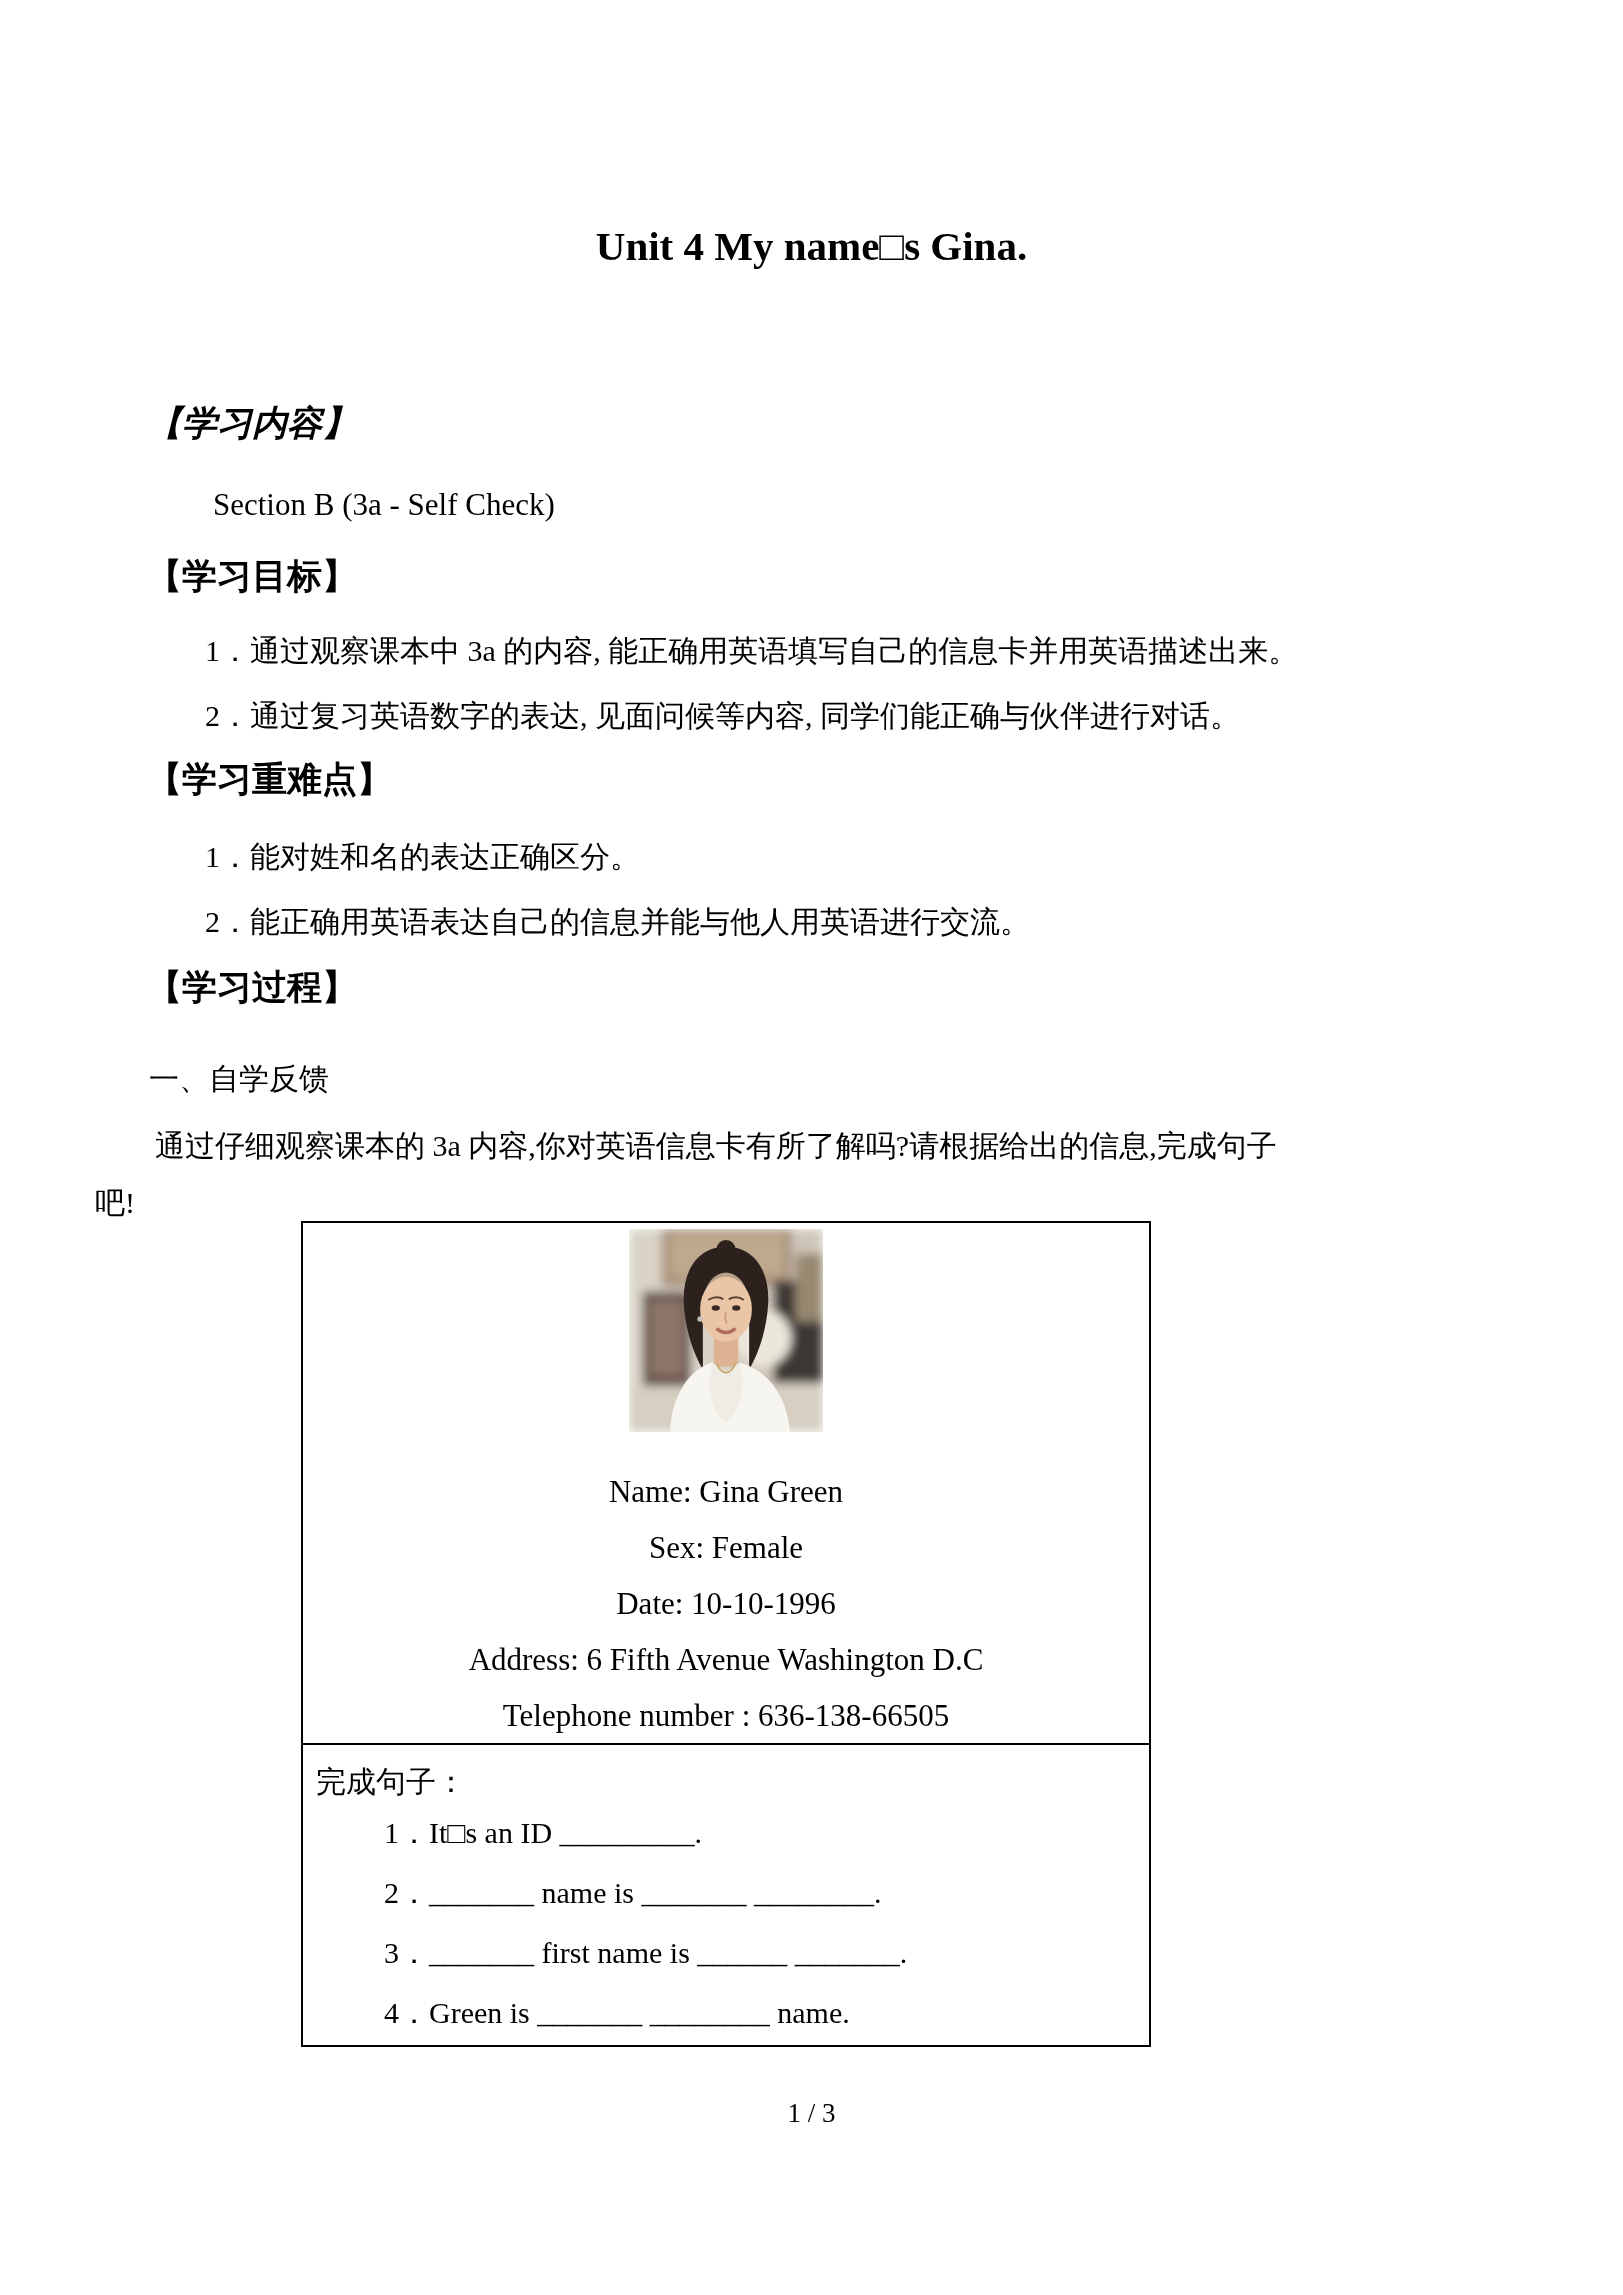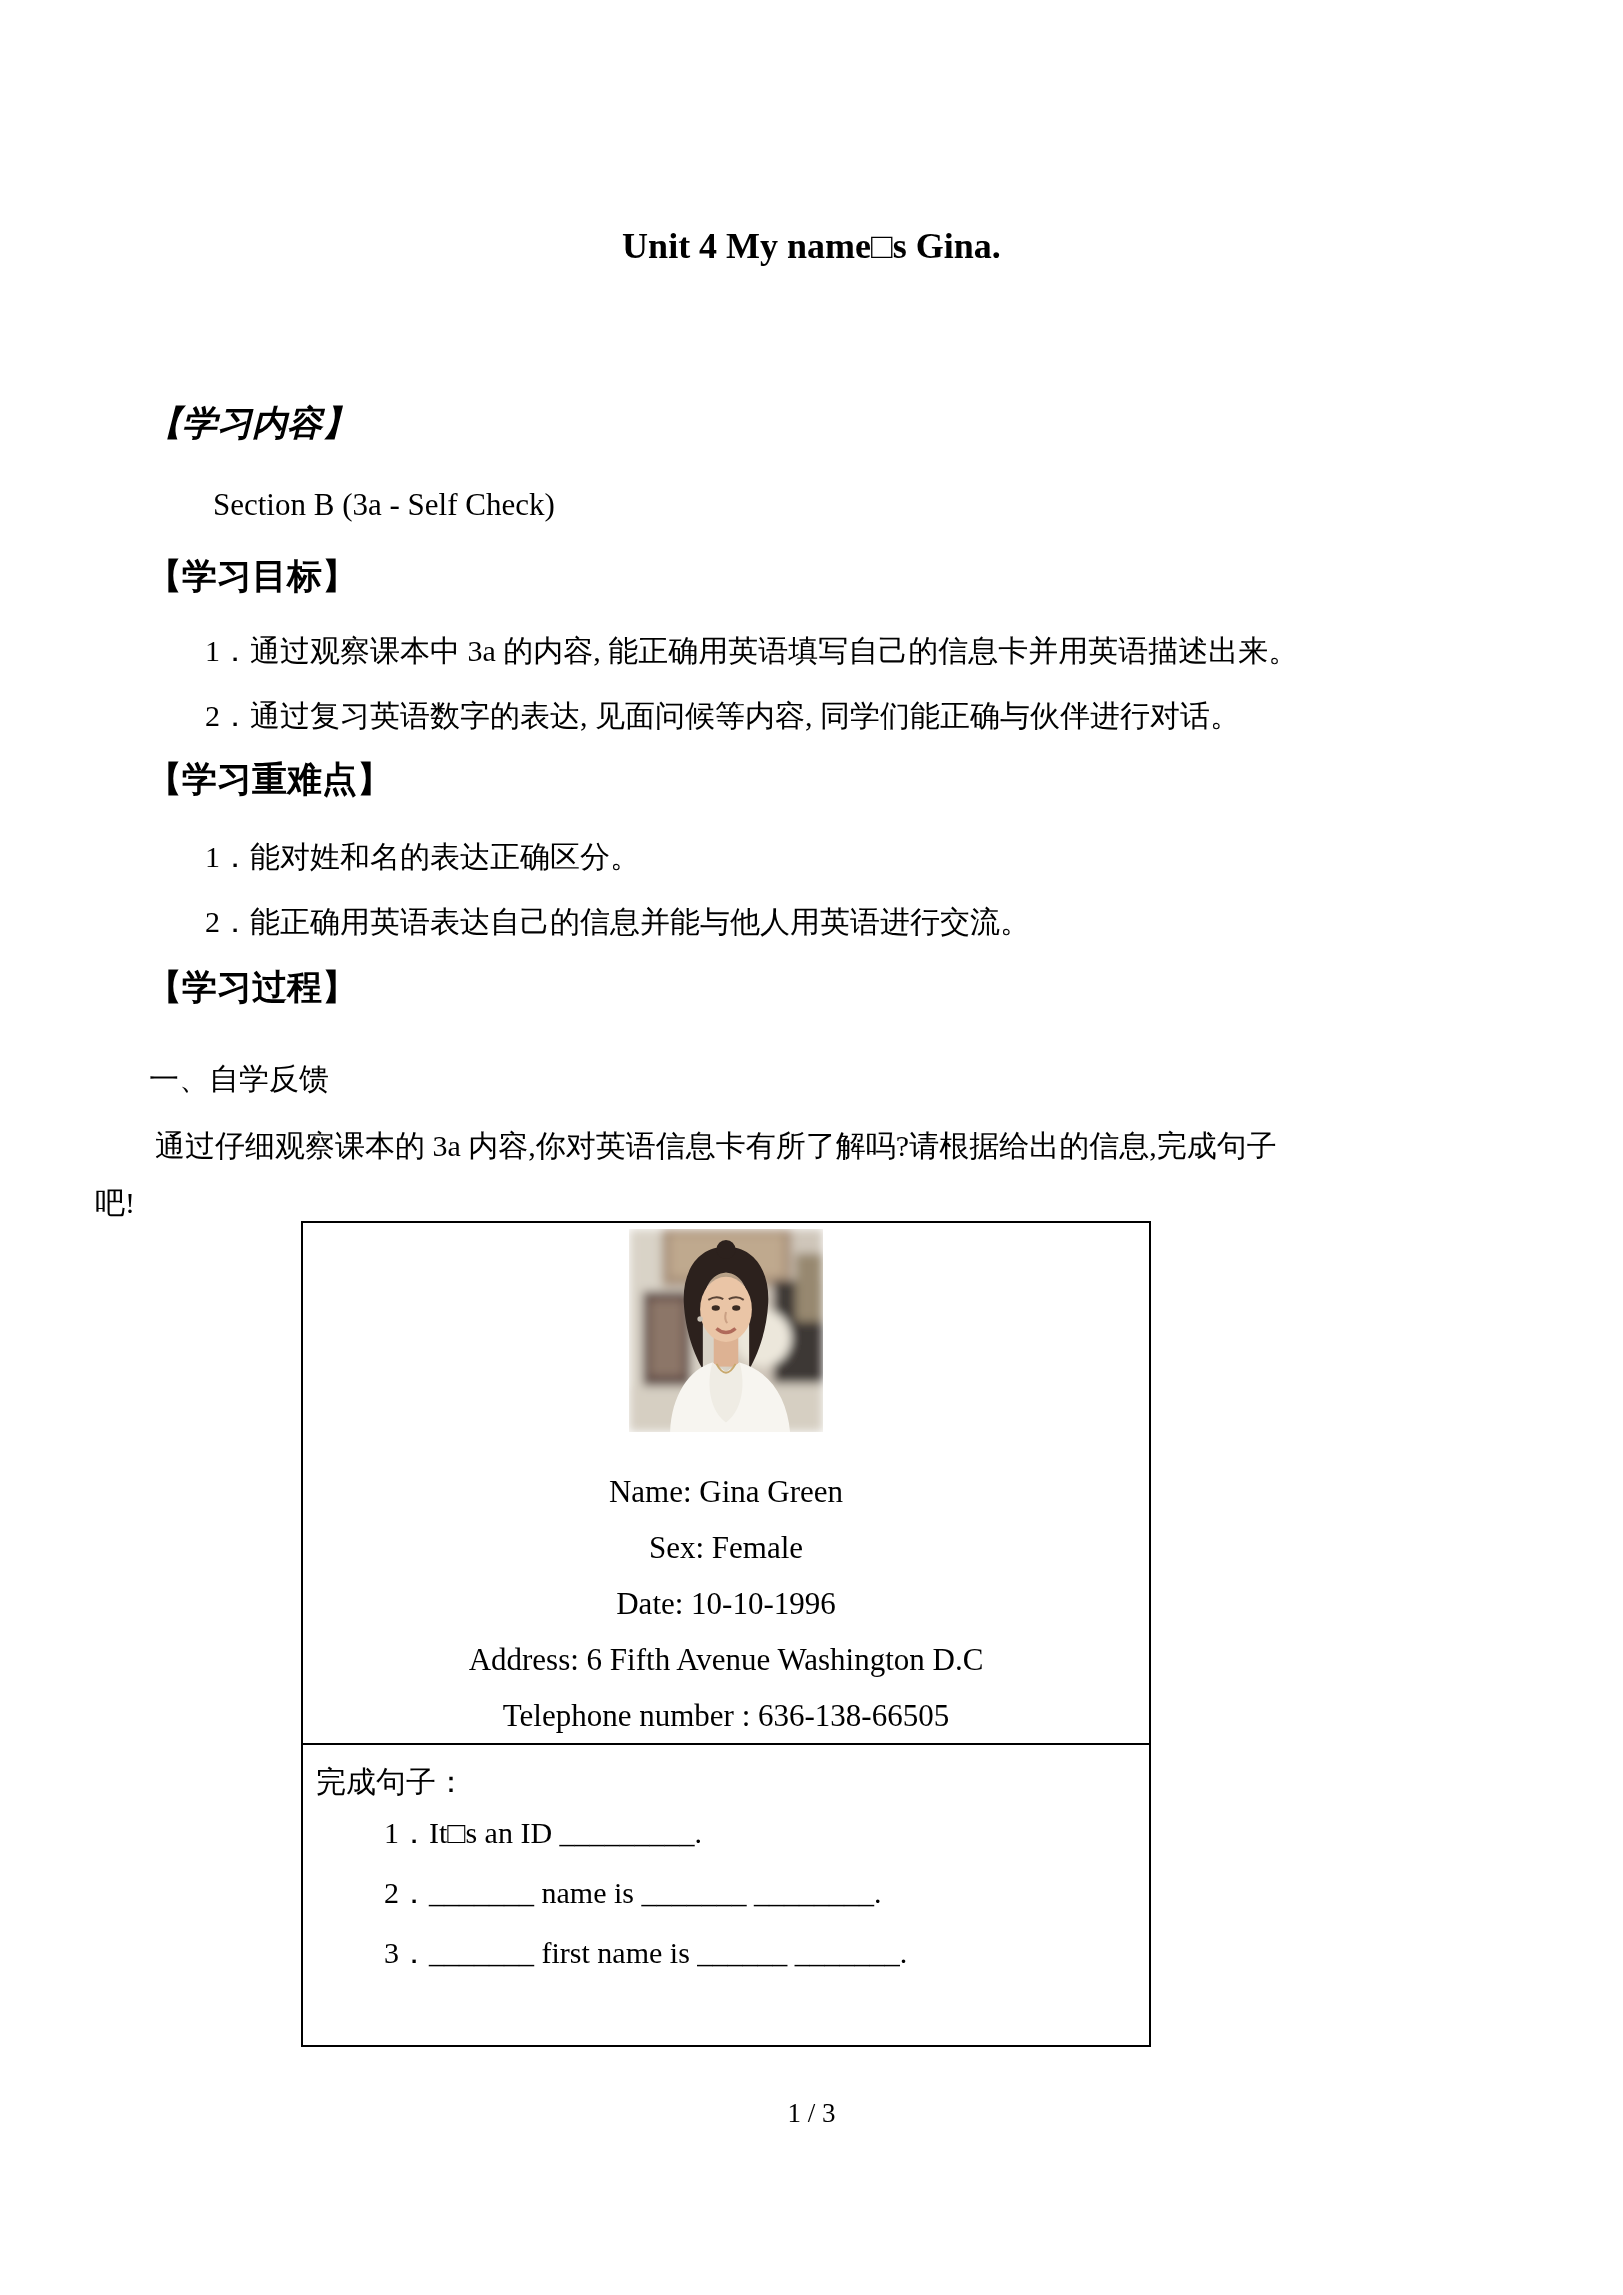--- a/index.html
+++ b/index.html
@@ -8,21 +8,21 @@
     width:1623px; height:2295px;
     margin:0 auto;
     background:#ffffff;
     color:#000;
     font-family:"Liberation Serif","DejaVu Serif",serif;
     overflow:hidden;
   }
   .doc-title {
     margin:0; padding-top:220px;
     text-align:center;
-    font-size:36px; line-height:52px;
+    font-size:41px; line-height:52px;
     font-weight:bold;
   }
   .sec-heading {
     margin:0 0 0 147px;
     font-size:35px; line-height:49px;
     font-weight:bold;
   }
   .h-content   { margin-top:127px;font-style:italic; }
   .h-objectives{ margin-top:24.5px; }
   .h-keypoints { margin-top:20.5px; }
@@ -165,19 +165,20 @@
         <div class="card-field">Date: 10-10-1996</div>
         <div class="card-field">Address: 6 Fifth Avenue Washington D.C</div>
         <div class="card-field">Telephone number : 636-138-66505</div>
       </div>
     </div>
     <div class="card-lower">
       <div class="exercise-heading">完成句子：</div>
       <div class="exercise-item">1．It□s an ID _________.</div>
       <div class="exercise-item">2．_______ name is _______ ________.</div>
       <div class="exercise-item">3．_______ first name is ______ _______.</div>
+      <div class="exercise-item">4．Green is _______ ________ name.</div>
     </div>
   </div>
 
   <div class="page-footer">1 / 3</div>
 
 </div>
 
 
 </body></html>

